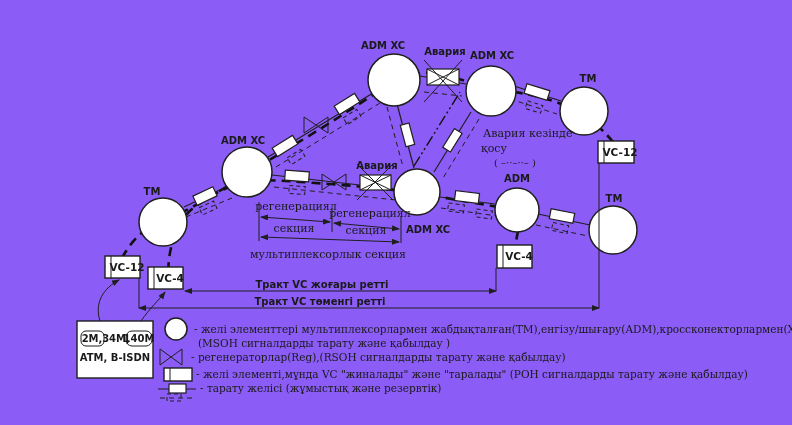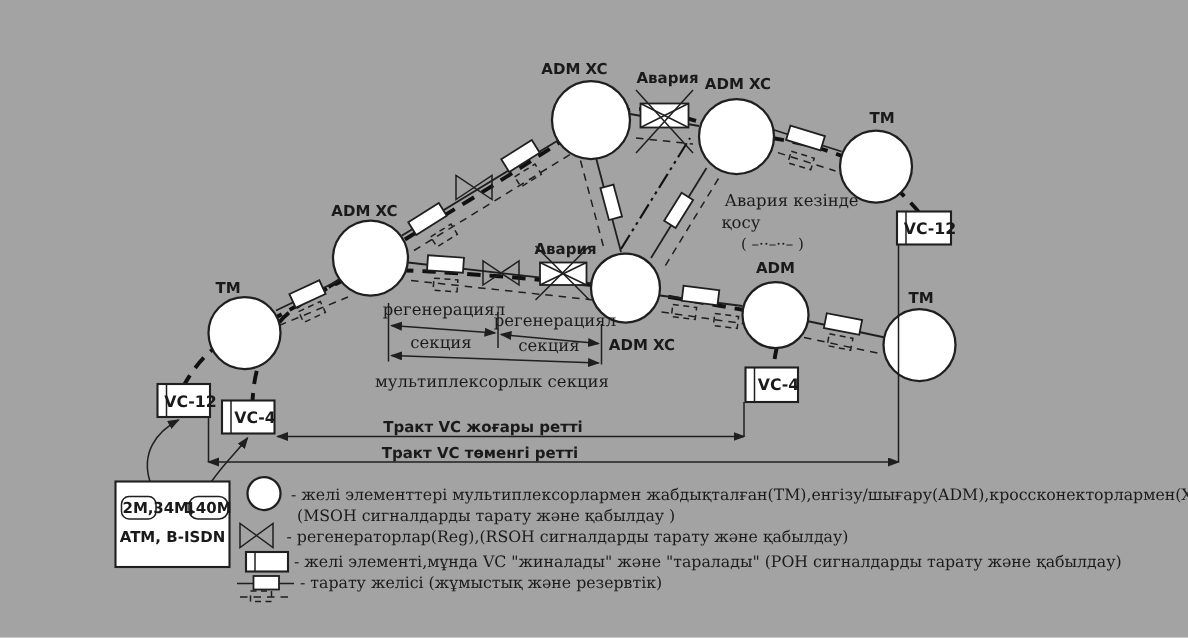--- a/index.html
+++ b/index.html
@@ -1,16 +1,16 @@
 <!DOCTYPE html>
 <html><head>
 <meta charset="utf-8">
 <style>
   html,body{margin:0;padding:0;background:#e8e8e8;}
-  .stage{width:792px;height:425px;background:#a3a3a3;position:relative;margin:0 auto;
+  .stage{width:792px;height:425px;background:#8b5cf6;position:relative;margin:0 auto;
          font-family:"DejaVu Sans",sans-serif;overflow:hidden;}
   svg{display:block;}
   .ln{stroke:#1f1f1f;stroke-width:1.2;fill:none;}
   .ln-thin{stroke:#1f1f1f;stroke-width:1;fill:none;}
   .dash{stroke:#1f1f1f;stroke-width:1;fill:none;stroke-dasharray:5 4;}
   .thick{stroke:#111;stroke-width:2.6;fill:none;stroke-dasharray:9 6;stroke-linecap:butt;}
   .dashdot{stroke:#111;stroke-width:1.4;fill:none;stroke-dasharray:11 3 2 3 2 3;}
   .node{fill:#ffffff;stroke:#1f1f1f;stroke-width:1.5;}
   .box{fill:#ffffff;stroke:#1f1f1f;stroke-width:1.4;}
   .reg{fill:#ffffff;stroke:#1f1f1f;stroke-width:1.2;}

